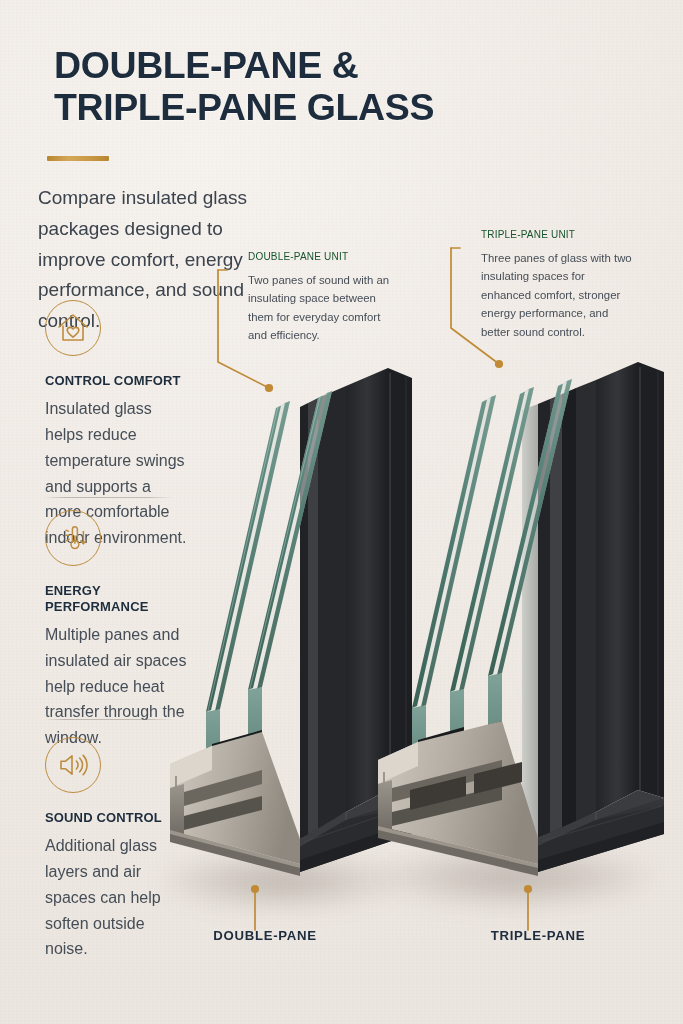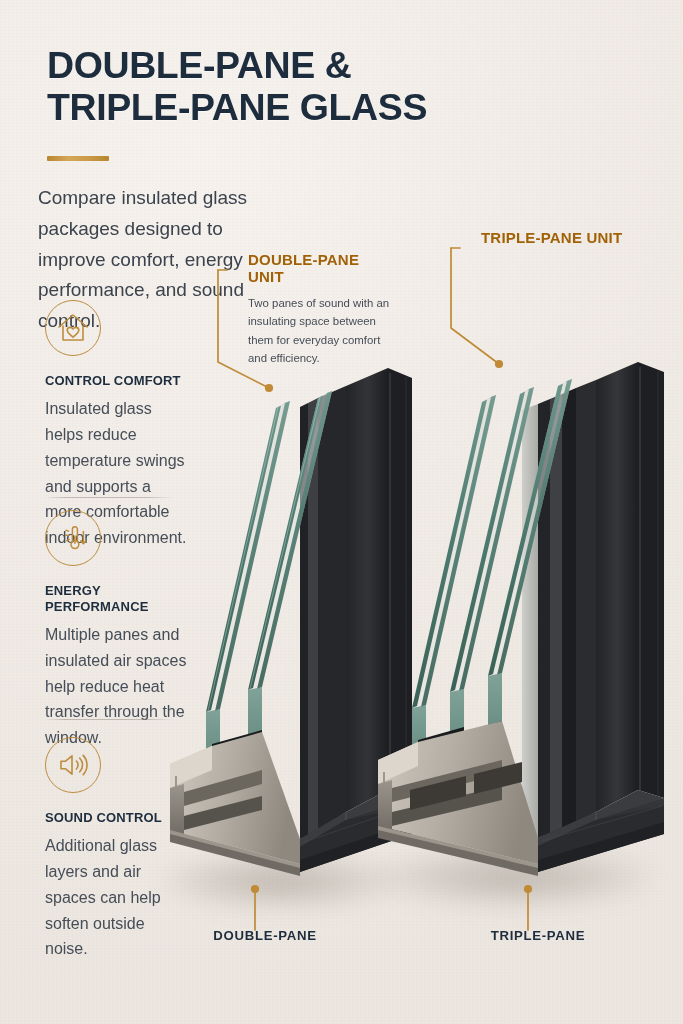--- a/index.html
+++ b/index.html
@@ -31,21 +31,21 @@
       repeating-linear-gradient(0deg, rgba(160,140,125,.035) 0 1px, transparent 1px 3px),
       repeating-linear-gradient(90deg, rgba(160,140,125,.03) 0 1px, transparent 1px 4px);
     pointer-events: none;
   }
 
   .stage { position: absolute; inset: 0; z-index: 5; }
 
   
   .title {
     position: absolute;
-    left: 47px;
+    left: 54px;
     top: 44px;
     width: 560px;
     font-size: 37.5px;
     font-weight: 700;
     letter-spacing: -0.4px;
     line-height: 1.13;
     color: #1d2d3d;
     text-shadow: 0 1px 0 rgba(255,255,255,.55);
   }
   .title .ln { display: block; }
@@ -109,24 +109,24 @@
     color: #454d57;
     width: 142px;
   }
 
   
   .callout { position: absolute; }
   .callout-double { left: 248px; top: 251px; width: 150px; }
   .callout-triple { left: 481px; top: 229px; width: 152px; }
 
   .c-title {
-    font-size: 15px;
-    font-weight: 700;
+    font-size: 10px;
+    font-weight: 400;
     letter-spacing: .2px;
-    color: #a16207;
+    color: #14532d;
     margin-bottom: 9px;
   }
   .c-body {
     font-size: 11.4px;
     line-height: 1.62;
     color: #454d57;
   }
 
   
   .connector { position: absolute; z-index: 7; overflow: visible; }
@@ -474,20 +474,21 @@
     </svg>
   </div>
 
   <div class="callout callout-double">
     <div class="c-title">DOUBLE-PANE UNIT</div>
     <div class="c-body">Two panes of sound with an insulating space between them for everyday comfort and efficiency.</div>
   </div>
 
   <div class="callout callout-triple">
     <div class="c-title">TRIPLE-PANE UNIT</div>
+    <div class="c-body">Three panes of glass with two insulating spaces for enhanced comfort, stronger energy performance, and better sound control.</div>
   </div>
 
   <svg class="connector conn-double" width="70" height="130" viewBox="0 0 70 130">
     <path d="M2,2 L11,2" stroke="#c08a36" stroke-width="1.7" fill="none" stroke-linecap="round"></path>
     <path d="M2,2 L2,94 L53,120" stroke="#c08a36" stroke-width="1.7" fill="none" stroke-linecap="round" stroke-linejoin="round"></path>
     <circle cx="53" cy="120" r="4.1" fill="#c08a36"></circle>
   </svg>
 
   <svg class="connector conn-triple" width="70" height="130" viewBox="0 0 70 130">
     <path d="M2,2 L11,2" stroke="#c08a36" stroke-width="1.7" fill="none" stroke-linecap="round"></path>

